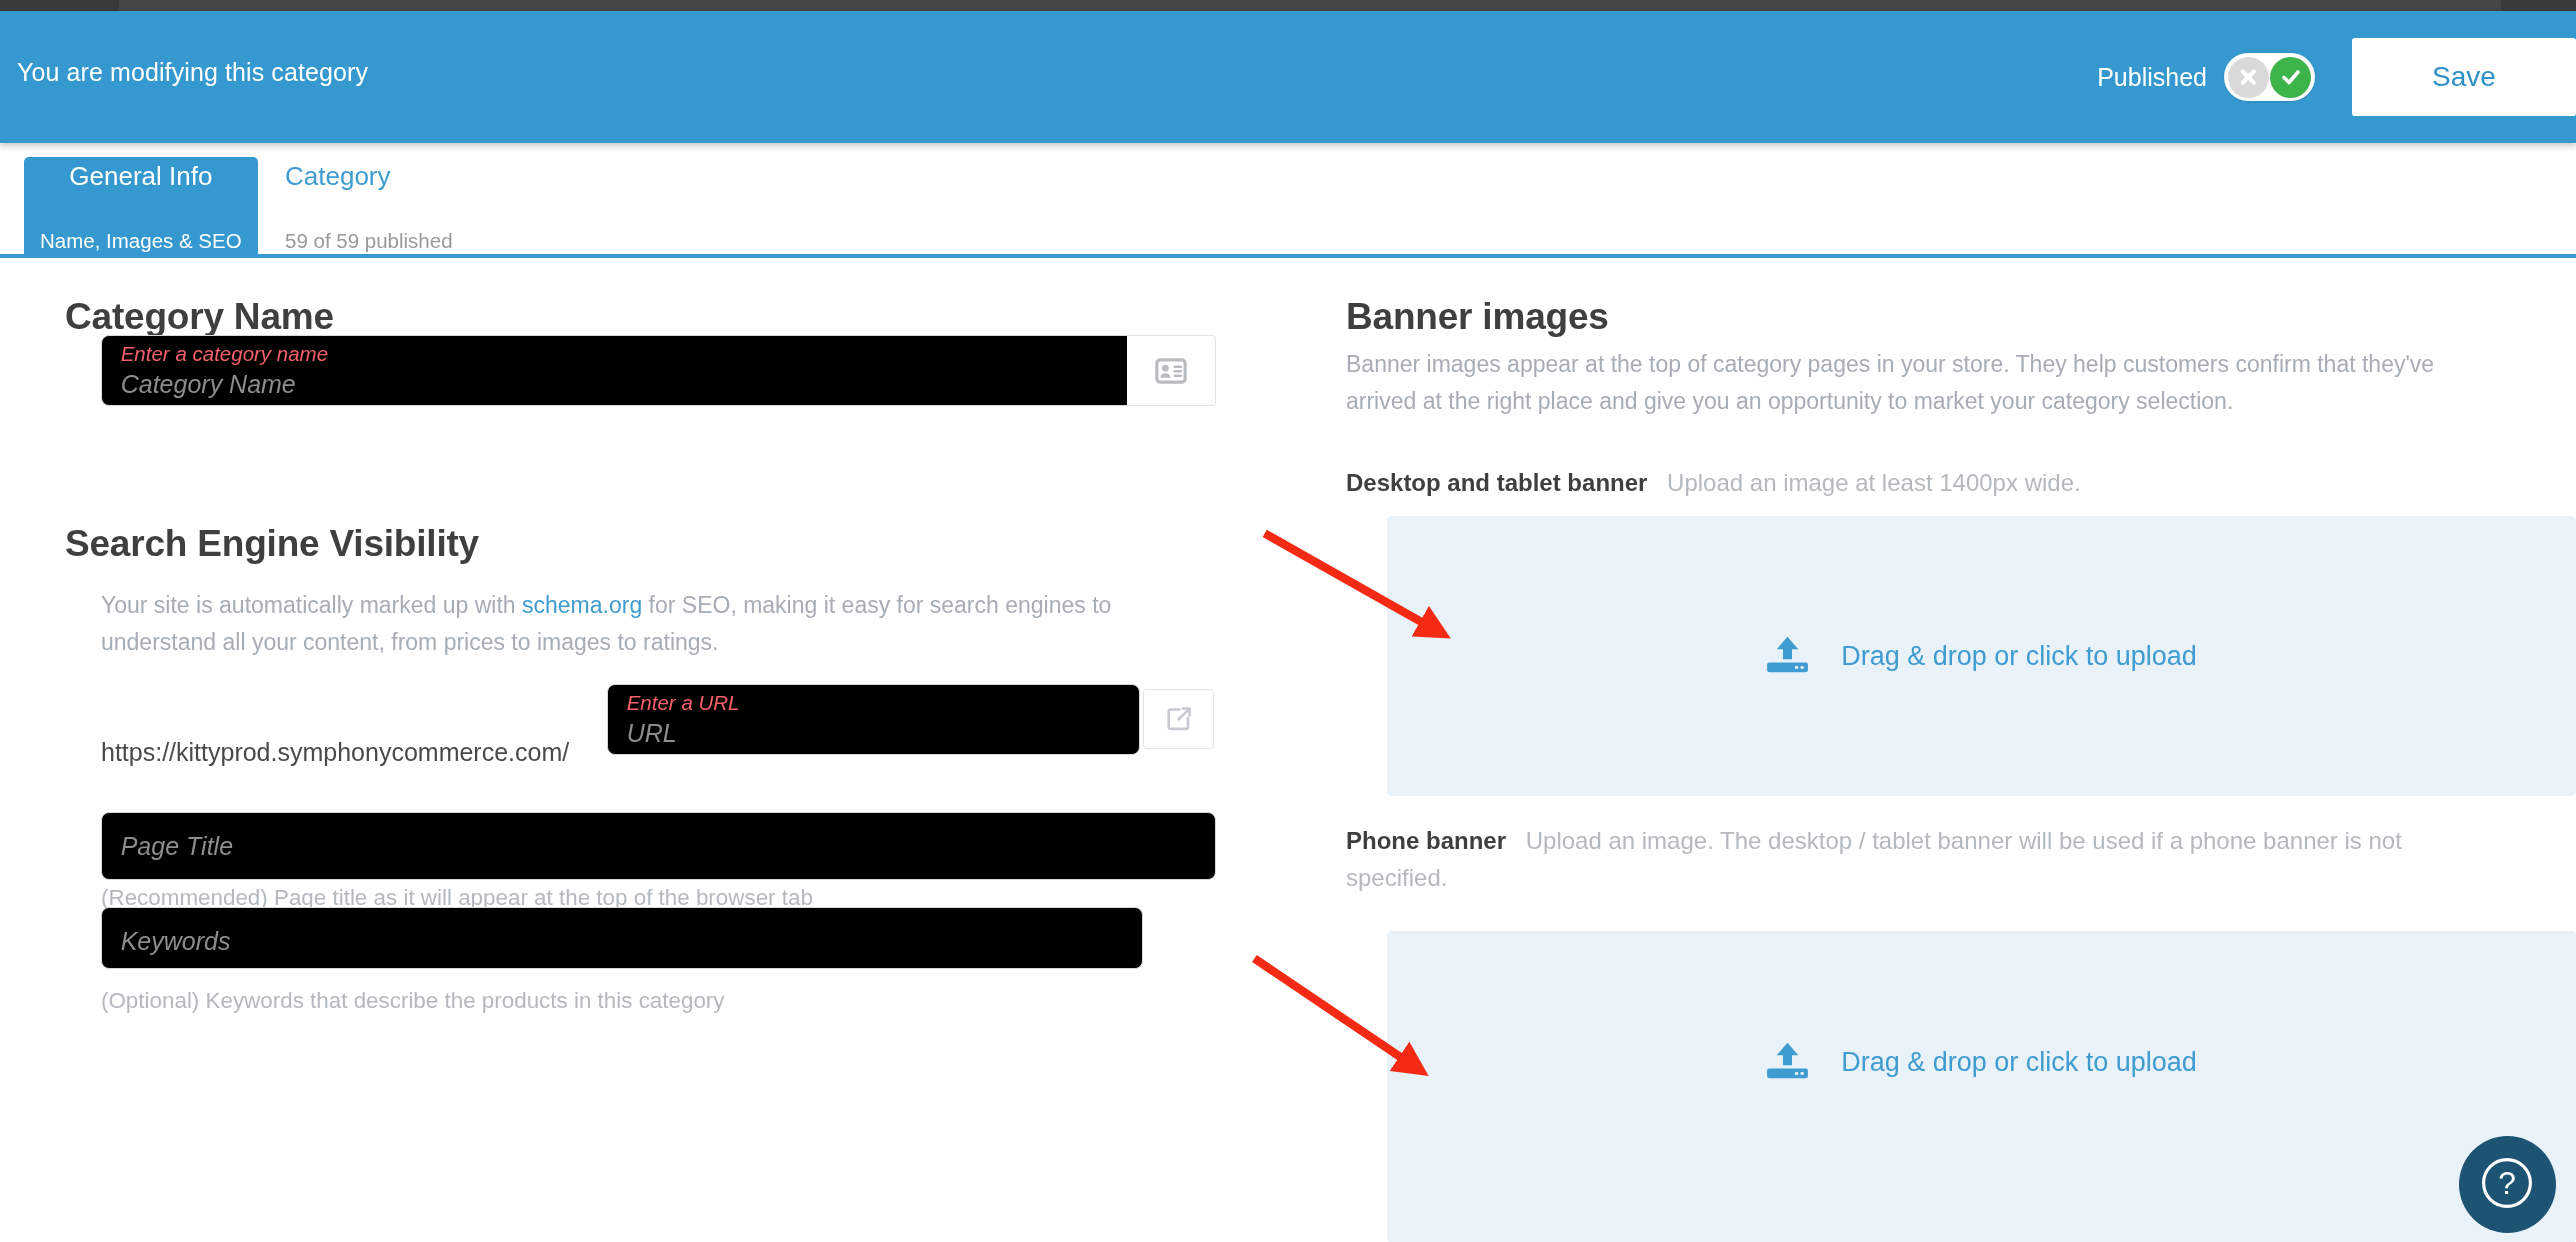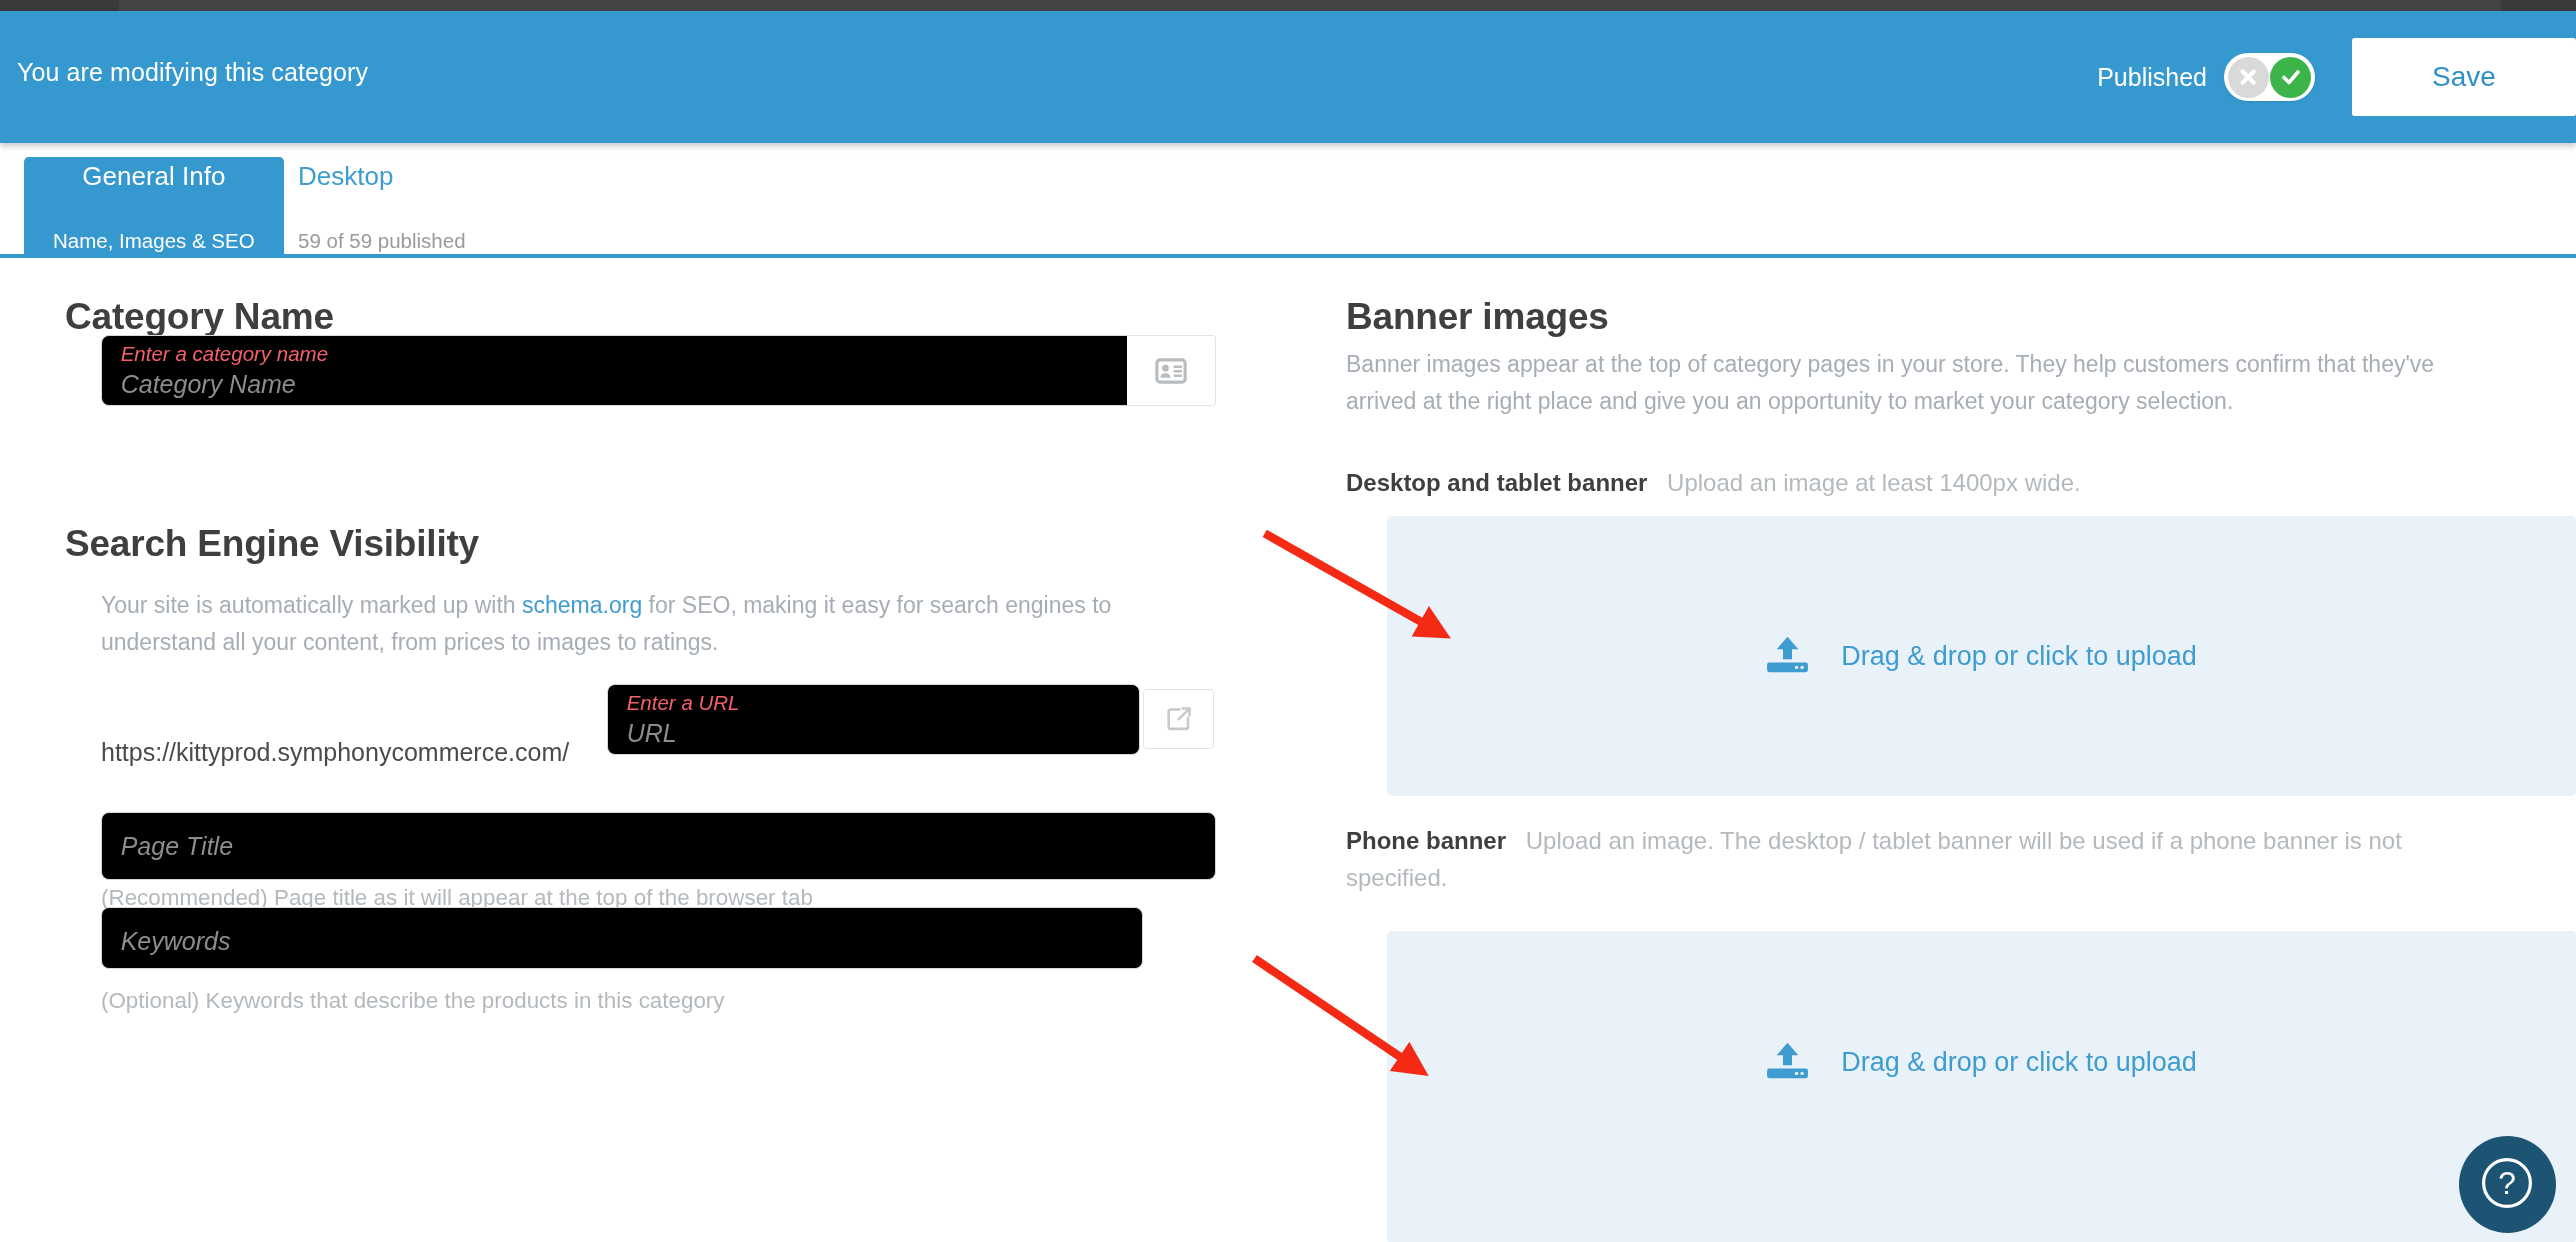--- a/index.html
+++ b/index.html
@@ -116,21 +116,21 @@
     position: absolute;
     left: 0; top: 144px;
     width: 2576px; height: 114px;
     background: #ffffff;
     border-bottom: 4.7px solid #3598ce;
   }
   .tab {
     position: absolute;
     top: 13px;
     height: 101px;
-    padding: 0 29px;
+    padding: 0 16px;
     display: flex;
     flex-direction: column;
     align-items: center;
     justify-content: center;
     cursor: pointer;
     border-radius: 4.7px 4.7px 0 0;
     gap: 29px;
   }
   .tab.active { background: #3598ce; left: 24px; }
   .tab.inactive { left: 269px; align-items: flex-start; }
@@ -321,21 +321,21 @@
       <button class="save-button">Save</button>
     </div>
   </div>
 
   <div class="tabbar">
     <div class="tab active">
       <span class="tab-title">General Info</span>
       <span class="tab-sub">Name, Images &amp; SEO</span>
     </div>
     <div class="tab inactive">
-      <span class="tab-title">Desktop</span>
+      <span class="tab-title">Category</span>
       <span class="tab-sub">59 of 59 published</span>
     </div>
   </div>
 
   <div class="content">
 
     <div class="col-left">
 
       <h2 class="section-title" style="position:absolute;left:65px;top:34px;">Category Name</h2>
 

